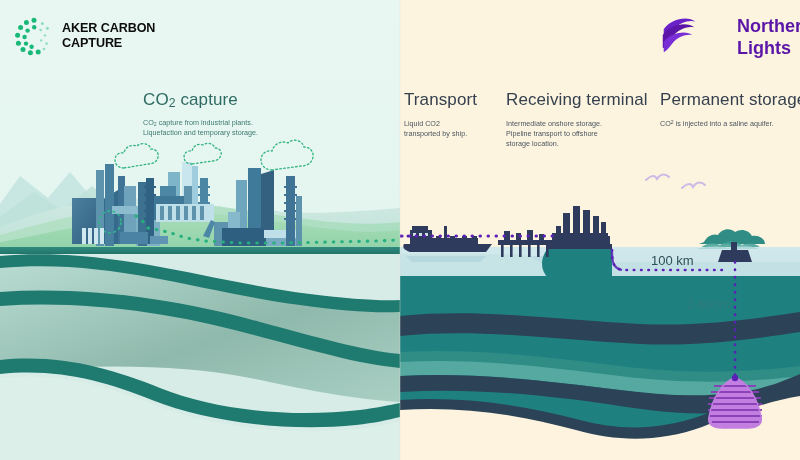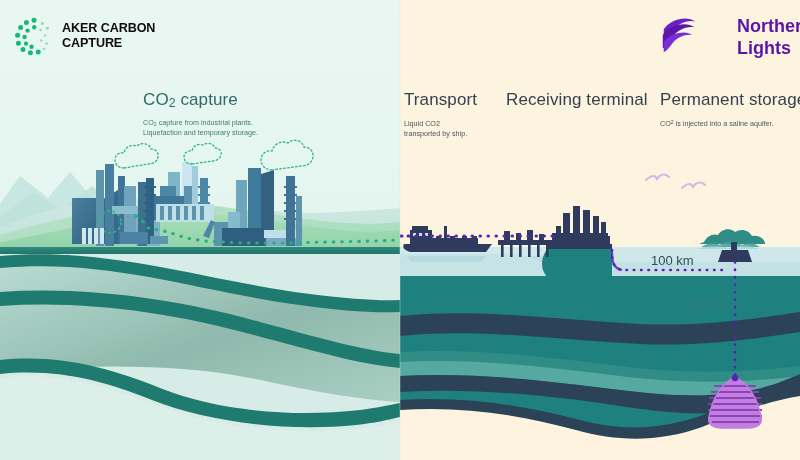--- a/index.html
+++ b/index.html
@@ -449,20 +449,25 @@
   <div class="txt" style="left:404px; top:90px;">
     <div class="sect-title right">Transport</div>
     <div class="sect-sub right" style="margin-top:9px;">
       <div>Liquid CO2</div>
       <div>transported by ship.</div>
     </div>
   </div>
 
   <div class="txt" style="left:506px; top:90px;">
     <div class="sect-title right">Receiving terminal</div>
+    <div class="sect-sub right" style="margin-top:9px;">
+      <div>Intermediate onshore storage.</div>
+      <div>Pipeline transport to offshore</div>
+      <div>storage location.</div>
+    </div>
   </div>
 
   <div class="txt" style="left:660px; top:90px;">
     <div class="sect-title right">Permanent storage</div>
     <div class="sect-sub right" style="margin-top:9px;">
       <div><span>CO</span><span class="sup">2</span><span> is injected into a saline aquifer.</span></div>
     </div>
   </div>
 
   <div class="dist-label" style="left:651px; top:253px;">100 km</div>

